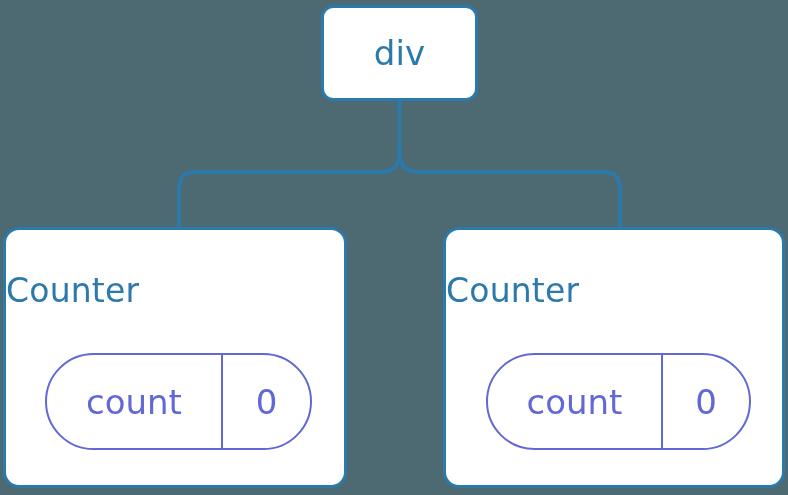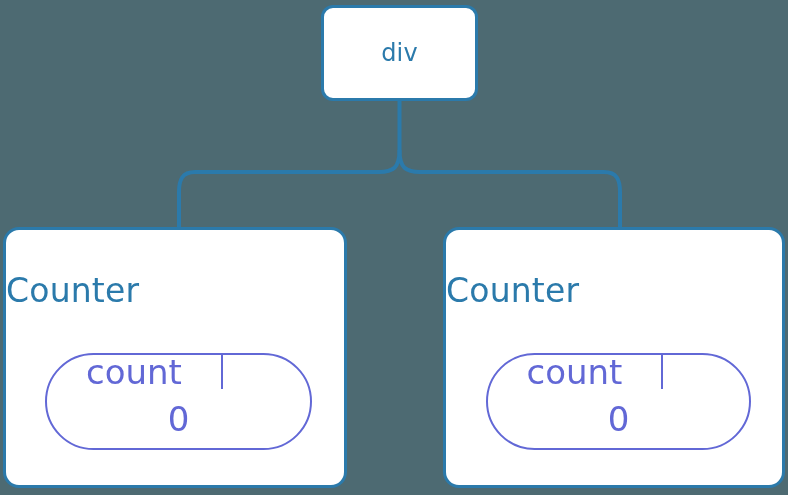--- a/index.html
+++ b/index.html
@@ -49,21 +49,21 @@
     border-radius: 12px;
   }
   #node-div .node-title {
     position: absolute;
     left: 0;
     right: 0;
     top: 50%;
     transform: translateY(-50%);
     text-align: center;
     color: #2b7aab;
-    font-size: 24px;
+    font-size: 34px;
     line-height: 1;
     letter-spacing: 0.2px;
   }
 
   
   .node-child {
     top: 227px;
     height: 261px;
     border-radius: 16px;
   }
@@ -87,21 +87,20 @@
     position: absolute;
     top: 123px;
     height: 97px;
     border: 2px solid #6268d6;
     border-radius: 49px;
     box-sizing: border-box;
     display: flex;
     align-items: stretch;
     background: #ffffff;
     overflow: hidden;
-    flex-direction: column;
   }
   #node-counter-0 .pill { left: 39px;  width: 267px; }
   #node-counter-1 .pill { left: 40px;  width: 265px; }
 
   .pill-key {
     flex: 0 0 auto;
     display: flex;
     align-items: center;
     justify-content: center;
     color: #6268d6;

